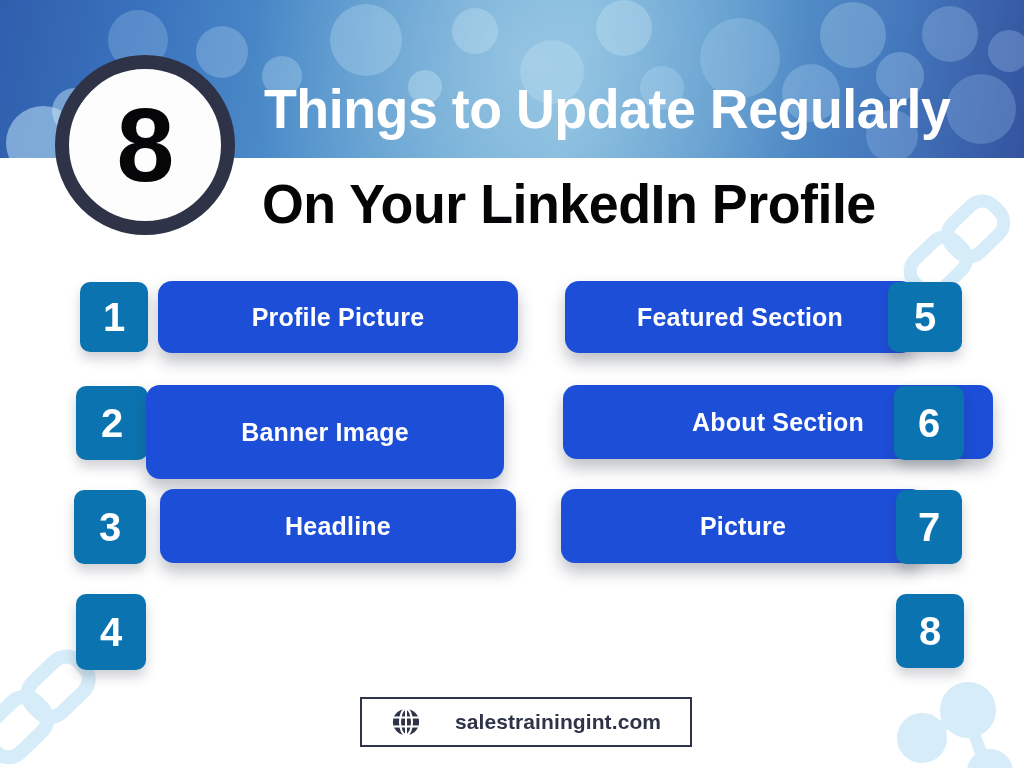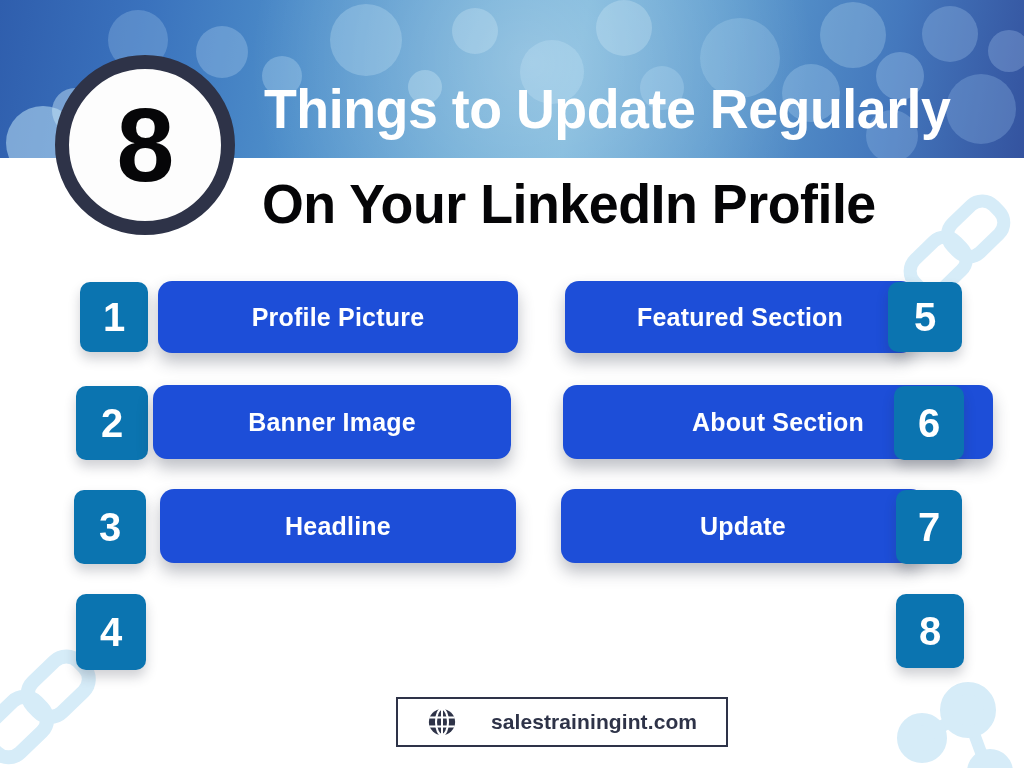--- a/index.html
+++ b/index.html
@@ -137,21 +137,21 @@
   .c-pill-r  { left:528px; width:350px; height:72px;margin-left:37px; }
   .c-badge-r { left:888px; width:74px; height:72px; }
 
   
   .r1 .c-badge-l { left:80px;  width:68px;  height:70px; top:4px; }
   .r1 .c-pill-l  { left:158px; width:360px; height:72px; top:3px; }
   .r1 .c-pill-r  { left:528px; width:350px; height:72px; top:3px; }
   .r1 .c-badge-r { left:888px; width:74px;  height:70px; top:4px; }
 
   .r2 .c-badge-l { left:76px;  width:72px;  height:74px; top:4px; }
-  .r2 .c-pill-l  { left:153px; width:358px; height:74px; top:3px; }
+  .r2 .c-pill-l  { left:146px; width:358px; height:94px; top:3px; }
   .r2 .c-pill-r  { left:526px; width:430px; height:74px; top:3px; }
   .r2 .c-badge-r { left:894px; width:70px;  height:74px; top:4px; }
 
   .r3 .c-badge-l { left:74px;  width:72px;  height:74px; top:4px; }
   .r3 .c-pill-l  { left:160px; width:356px; height:74px; top:3px; }
   .r3 .c-pill-r  { left:524px; width:364px; height:74px; top:3px; }
   .r3 .c-badge-r { left:896px; width:66px;  height:74px; top:4px; }
 
   .r4 .c-badge-l { left:76px;  width:70px;  height:76px; top:4px; }
   .r4 .c-pill-l  { left:154px; width:358px; height:76px; top:3px; }
@@ -161,21 +161,20 @@
   
   .footer-box {
     position:absolute;
     left:360px; top:697px;
     width:332px; height:50px;
     border:2px solid #2e3348;
     background:#ffffff;
     display:flex; align-items:center; justify-content:center;
     gap:34px;
     z-index:5;
-    margin-left:36px;
   }
   .globe-icon { width:30px; height:30px; flex:0 0 auto; display:block; }
   .footer-url {
     font-family:"Liberation Sans", sans-serif;
     font-size:21px;
     font-weight:bold;
     color:#2e3348;
     letter-spacing:0.1px;
   }
 </style>
@@ -272,21 +271,21 @@
     </div>
 
     <div class="row r3">
       <div class="cell badge c-badge-l">
         <span>3</span>
       </div>
       <div class="cell pill c-pill-l">
         <span>Headline</span>
       </div>
       <div class="cell pill c-pill-r">
-        <span>Update</span>
+        <span>Picture</span>
       </div>
       <div class="cell badge c-badge-r">
         <span>7</span>
       </div>
     </div>
 
     <div class="row r4">
       <div class="cell badge c-badge-l">
         <span>4</span>
       </div>

